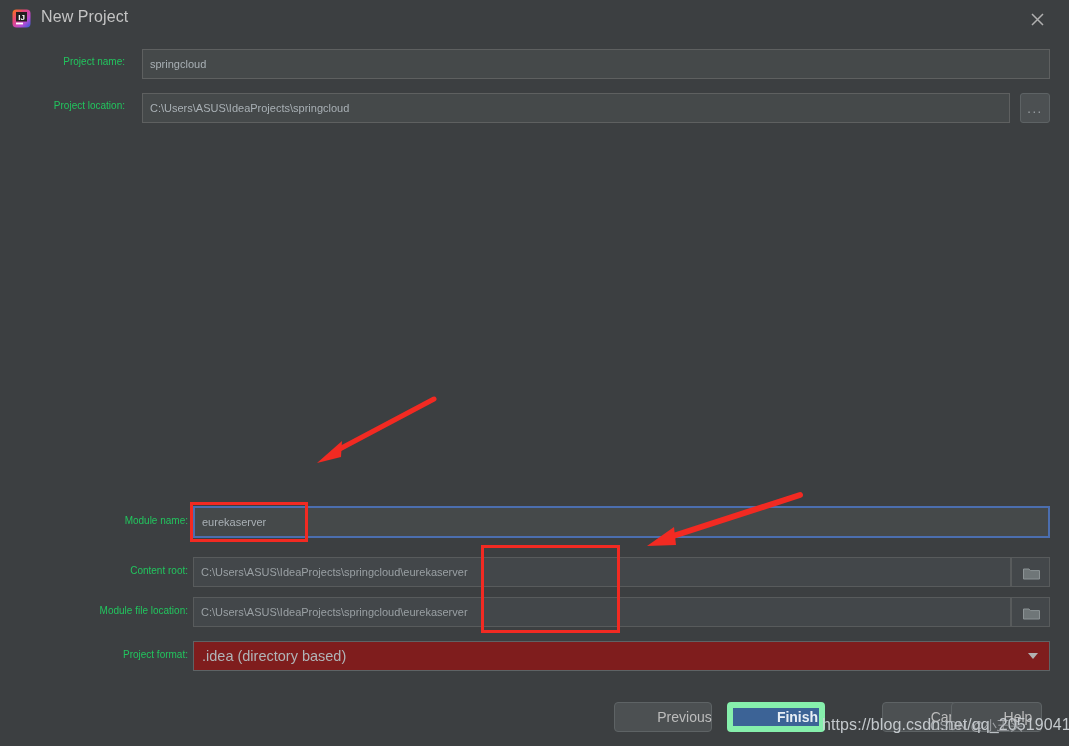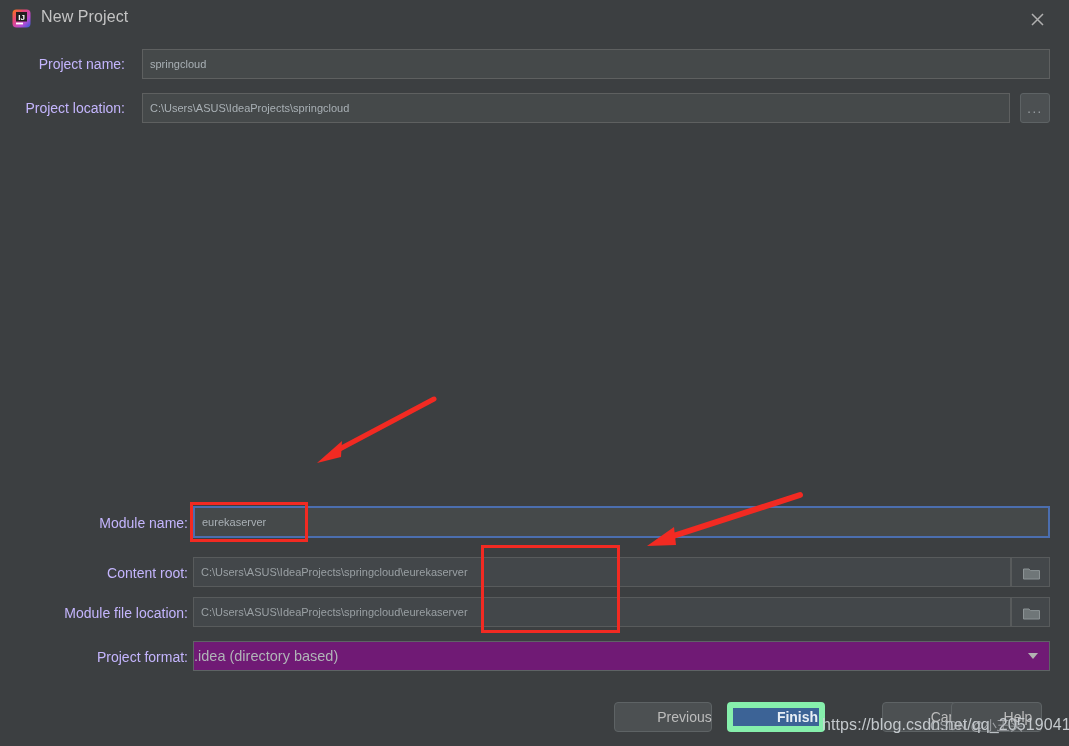--- a/index.html
+++ b/index.html
@@ -51,22 +51,22 @@
     position: absolute;
     left: 1020px; top: 6px;
     width: 36px; height: 26px;
     cursor: pointer;
   }
   #close-btn svg { position:absolute; left: 10px; top: 6px; }
 
   
   .lbl {
     position: absolute;
-    font-size: 14px;
-    color: #c4b5fd;
+    font-size: 10px;
+    color: #22c55e;
     white-space: nowrap;
     text-align: right;
   }
 
   
   .field {
     position: absolute;
     box-sizing: border-box;
     background: #45494a;
     border: 1px solid #5e6060;
@@ -133,27 +133,27 @@
   }
   #ms-line {
     position: absolute; left: 139px; top: 10px;
     width: 912px; height: 1px; background: #4f5355;
   }
 
   
   #project-format-combo {
     position: absolute;
     box-sizing: border-box;
-    background: #701a75;
+    background: #7f1d1d;
     border: 1px solid #5e6365;
     color: #b0b4b7;
     font-size: 14.5px;
     display: flex;
     align-items: center;
-    padding-left: 0;
+    padding-left: 8px;
     cursor: pointer;
   }
   #combo-arrow {
     position: absolute;
     right: 11px; top: 50%;
     transform: translateY(-50%);
     width: 0; height: 0;
     border-left: 5px solid transparent;
     border-right: 5px solid transparent;
     border-top: 6px solid #b2b2b2;

